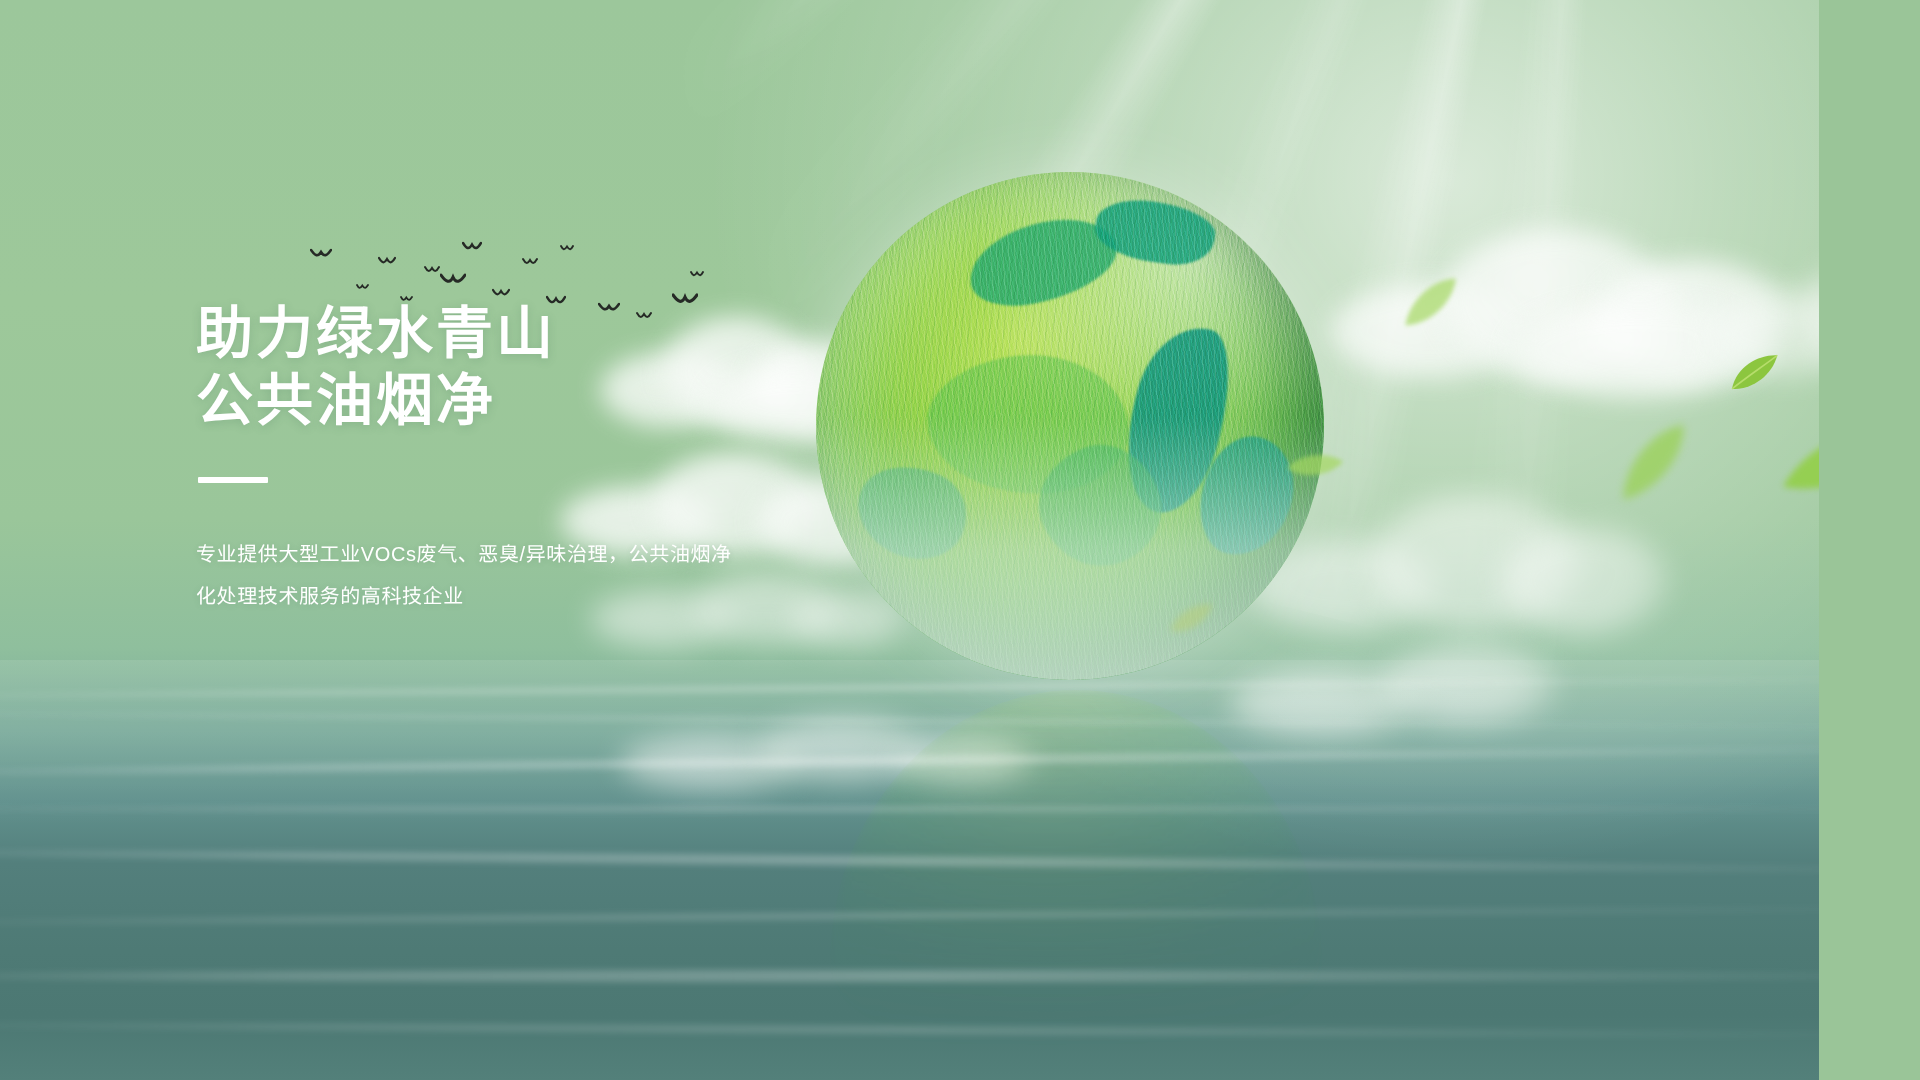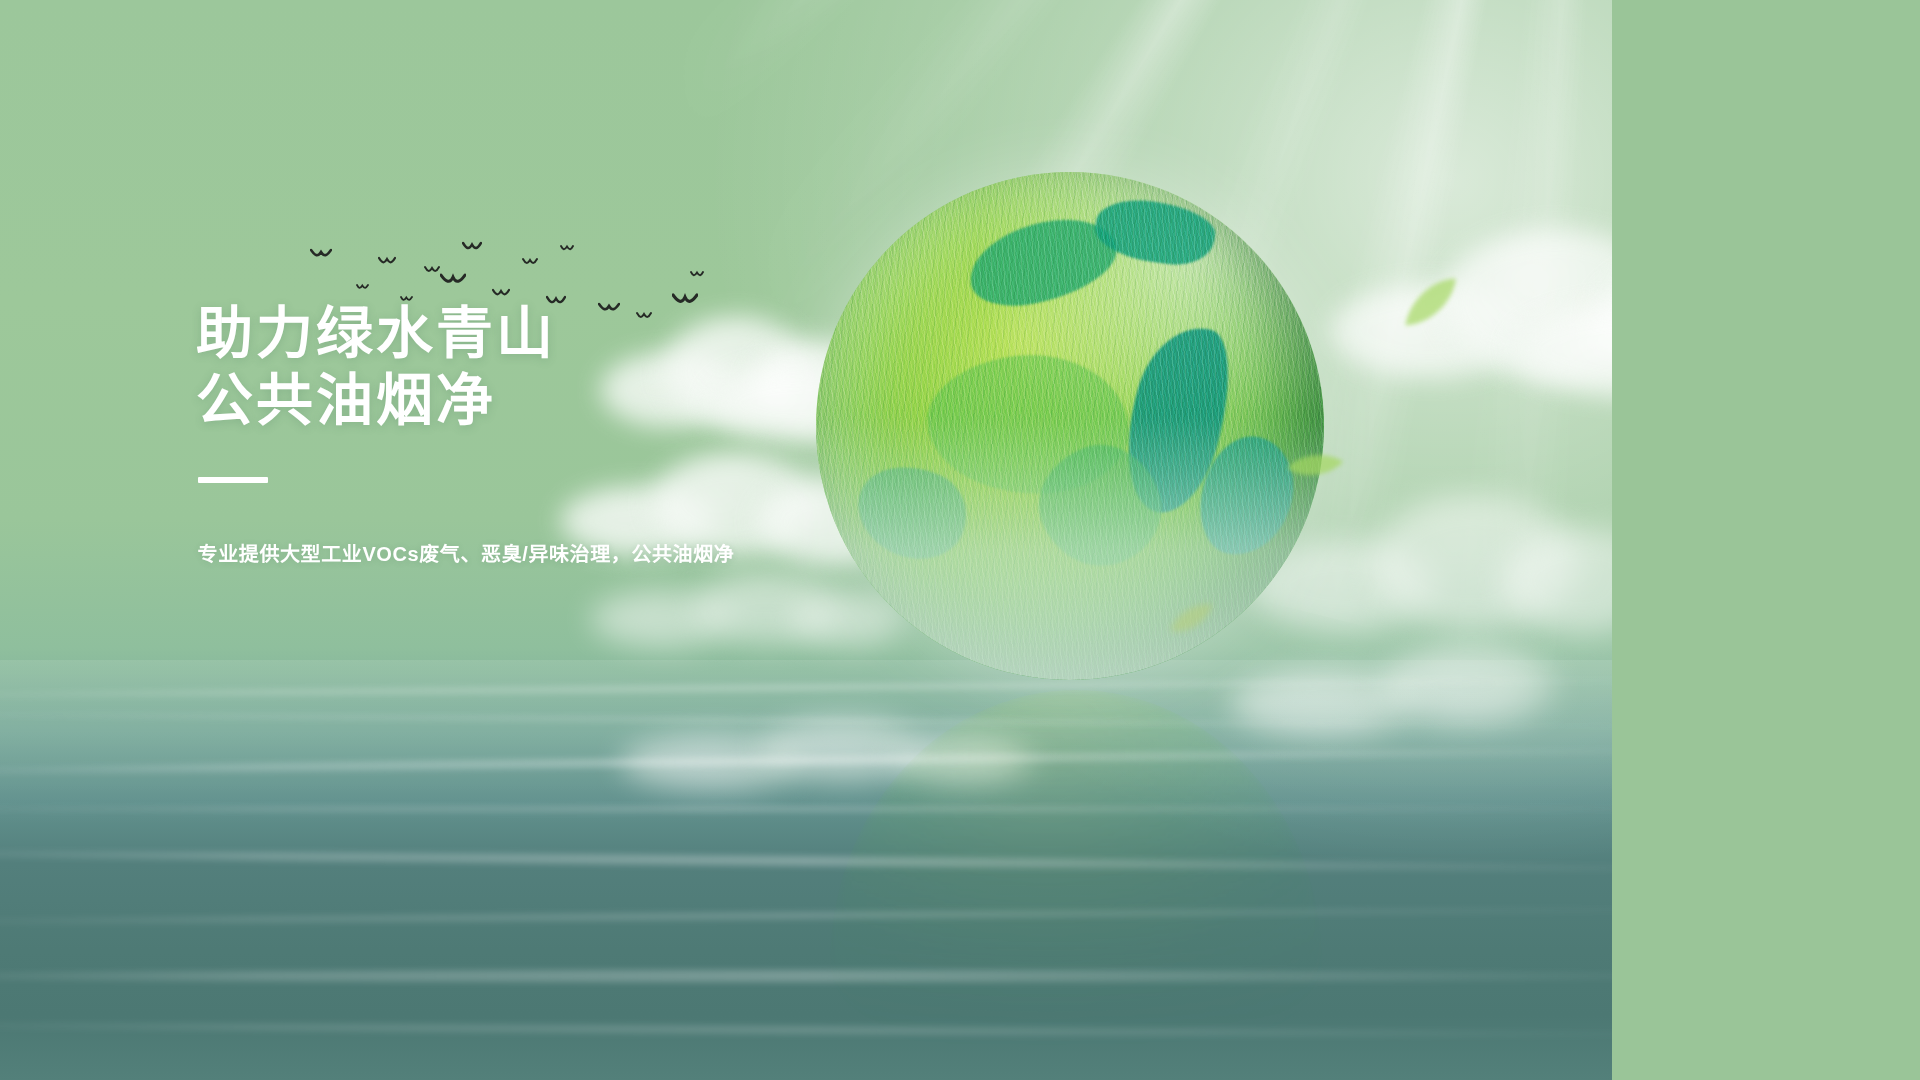--- a/index.html
+++ b/index.html
@@ -6,21 +6,21 @@
   * { margin:0; padding:0; box-sizing:border-box; }
   html, body {
     width:1920px; height:1080px;
     overflow:hidden;
     font-family:"Liberation Sans","DejaVu Sans",sans-serif;
     background:#9ac598;
   }
 
   .banner {
     position:relative;
-    width:1612px; height:1080px;
+    width:1819px; height:1080px;
     overflow:hidden;
     
     background:
       linear-gradient(180deg,
         #9cc79b 0%,
         #9dc89a 28%,
         #9ac69a 48%,
         #8fbf9d 60%,
         #7aaa9b 68%,
         #62928e 74%,
@@ -212,24 +212,23 @@
     background:#ffffff;
     margin:44px 0 0 2px;
     border-radius:1px;
   }
   .desc {
     margin-top:50px;
     color:#ffffff;
     font-size:20px;
     line-height:2.1;
     letter-spacing:.6px;
-    font-weight:700;
+    font-weight:400;
     max-width:540px;
     text-shadow:0 1px 6px rgba(60,110,80,.18);
-    text-align:center;
   }
   .desc .line { display:block; }
 </style>
 </head>
 <body>
 
 <div class="banner">
 
   <div class="sun-glow"></div>
   <div class="rays"></div>
@@ -436,16 +435,17 @@
   </div>
 
   <div class="copy">
     <div class="headline">
       <span class="line">助力绿水青山</span>
       <span class="line">公共油烟净</span>
     </div>
     <div class="rule"></div>
     <div class="desc">
       <span class="line">专业提供大型工业VOCs废气、恶臭/异味治理，公共油烟净</span>
+      <span class="line">化处理技术服务的高科技企业</span>
     </div>
   </div>
 
 </div>
 
 </body></html>

